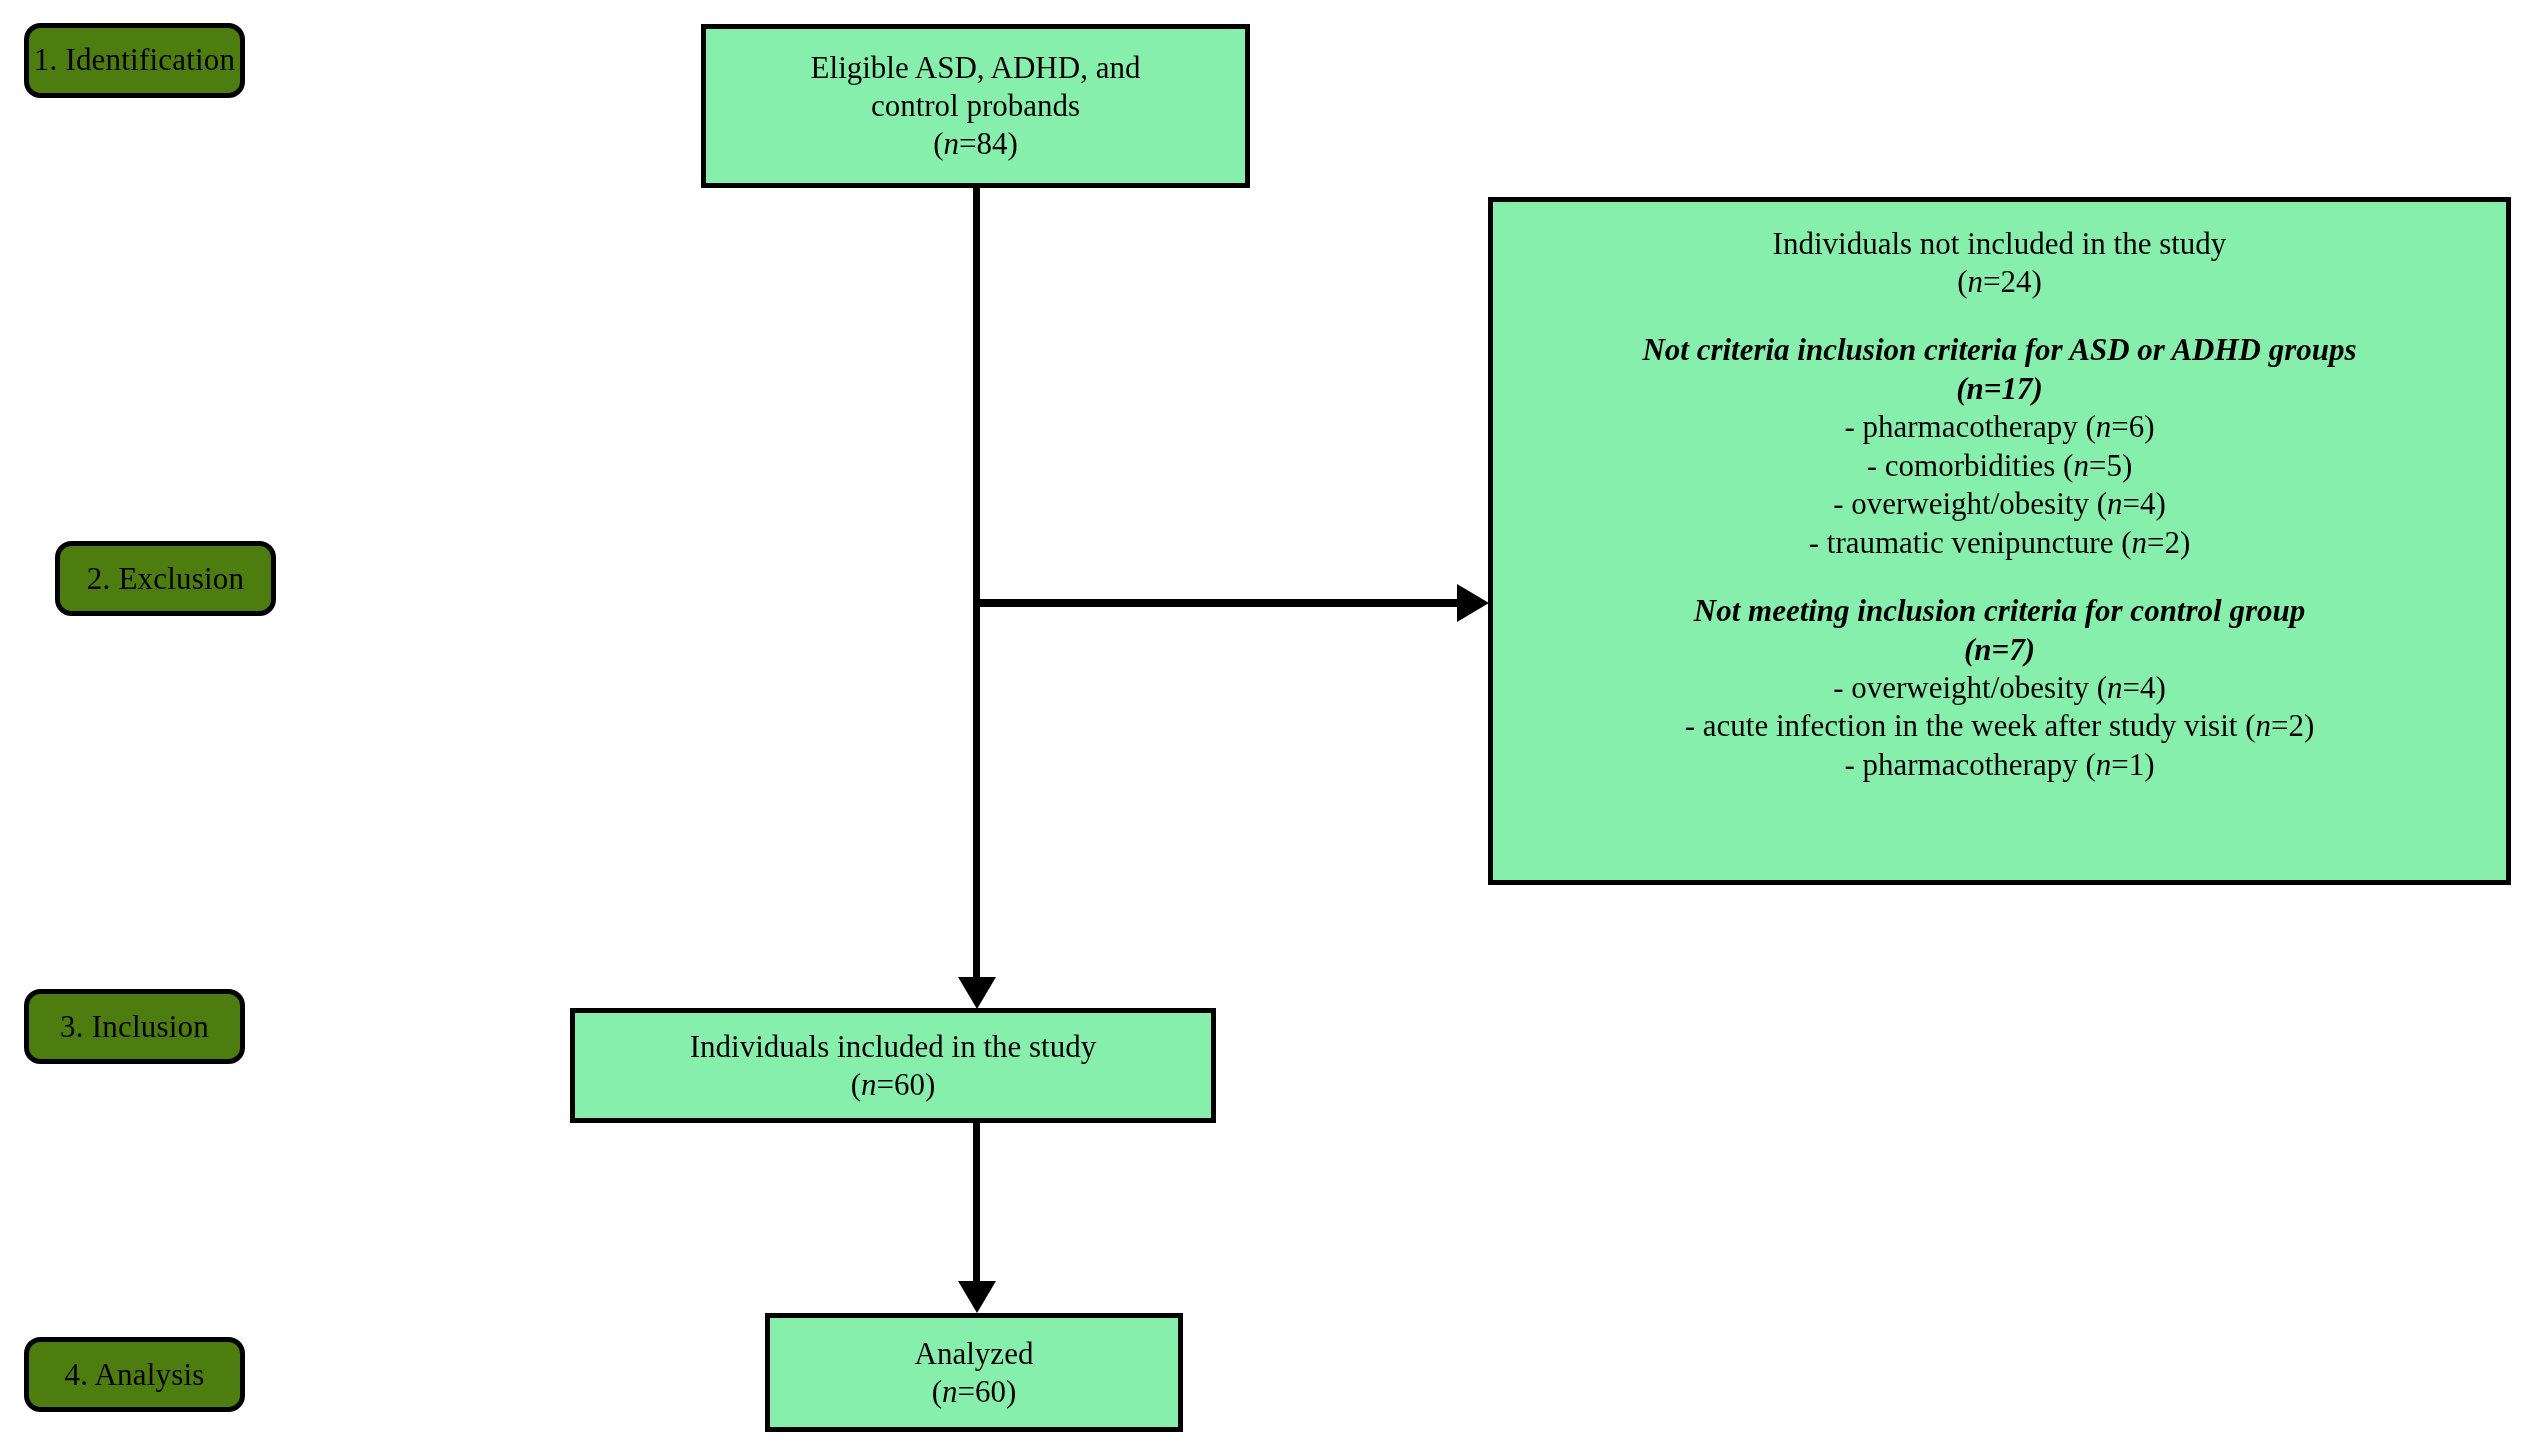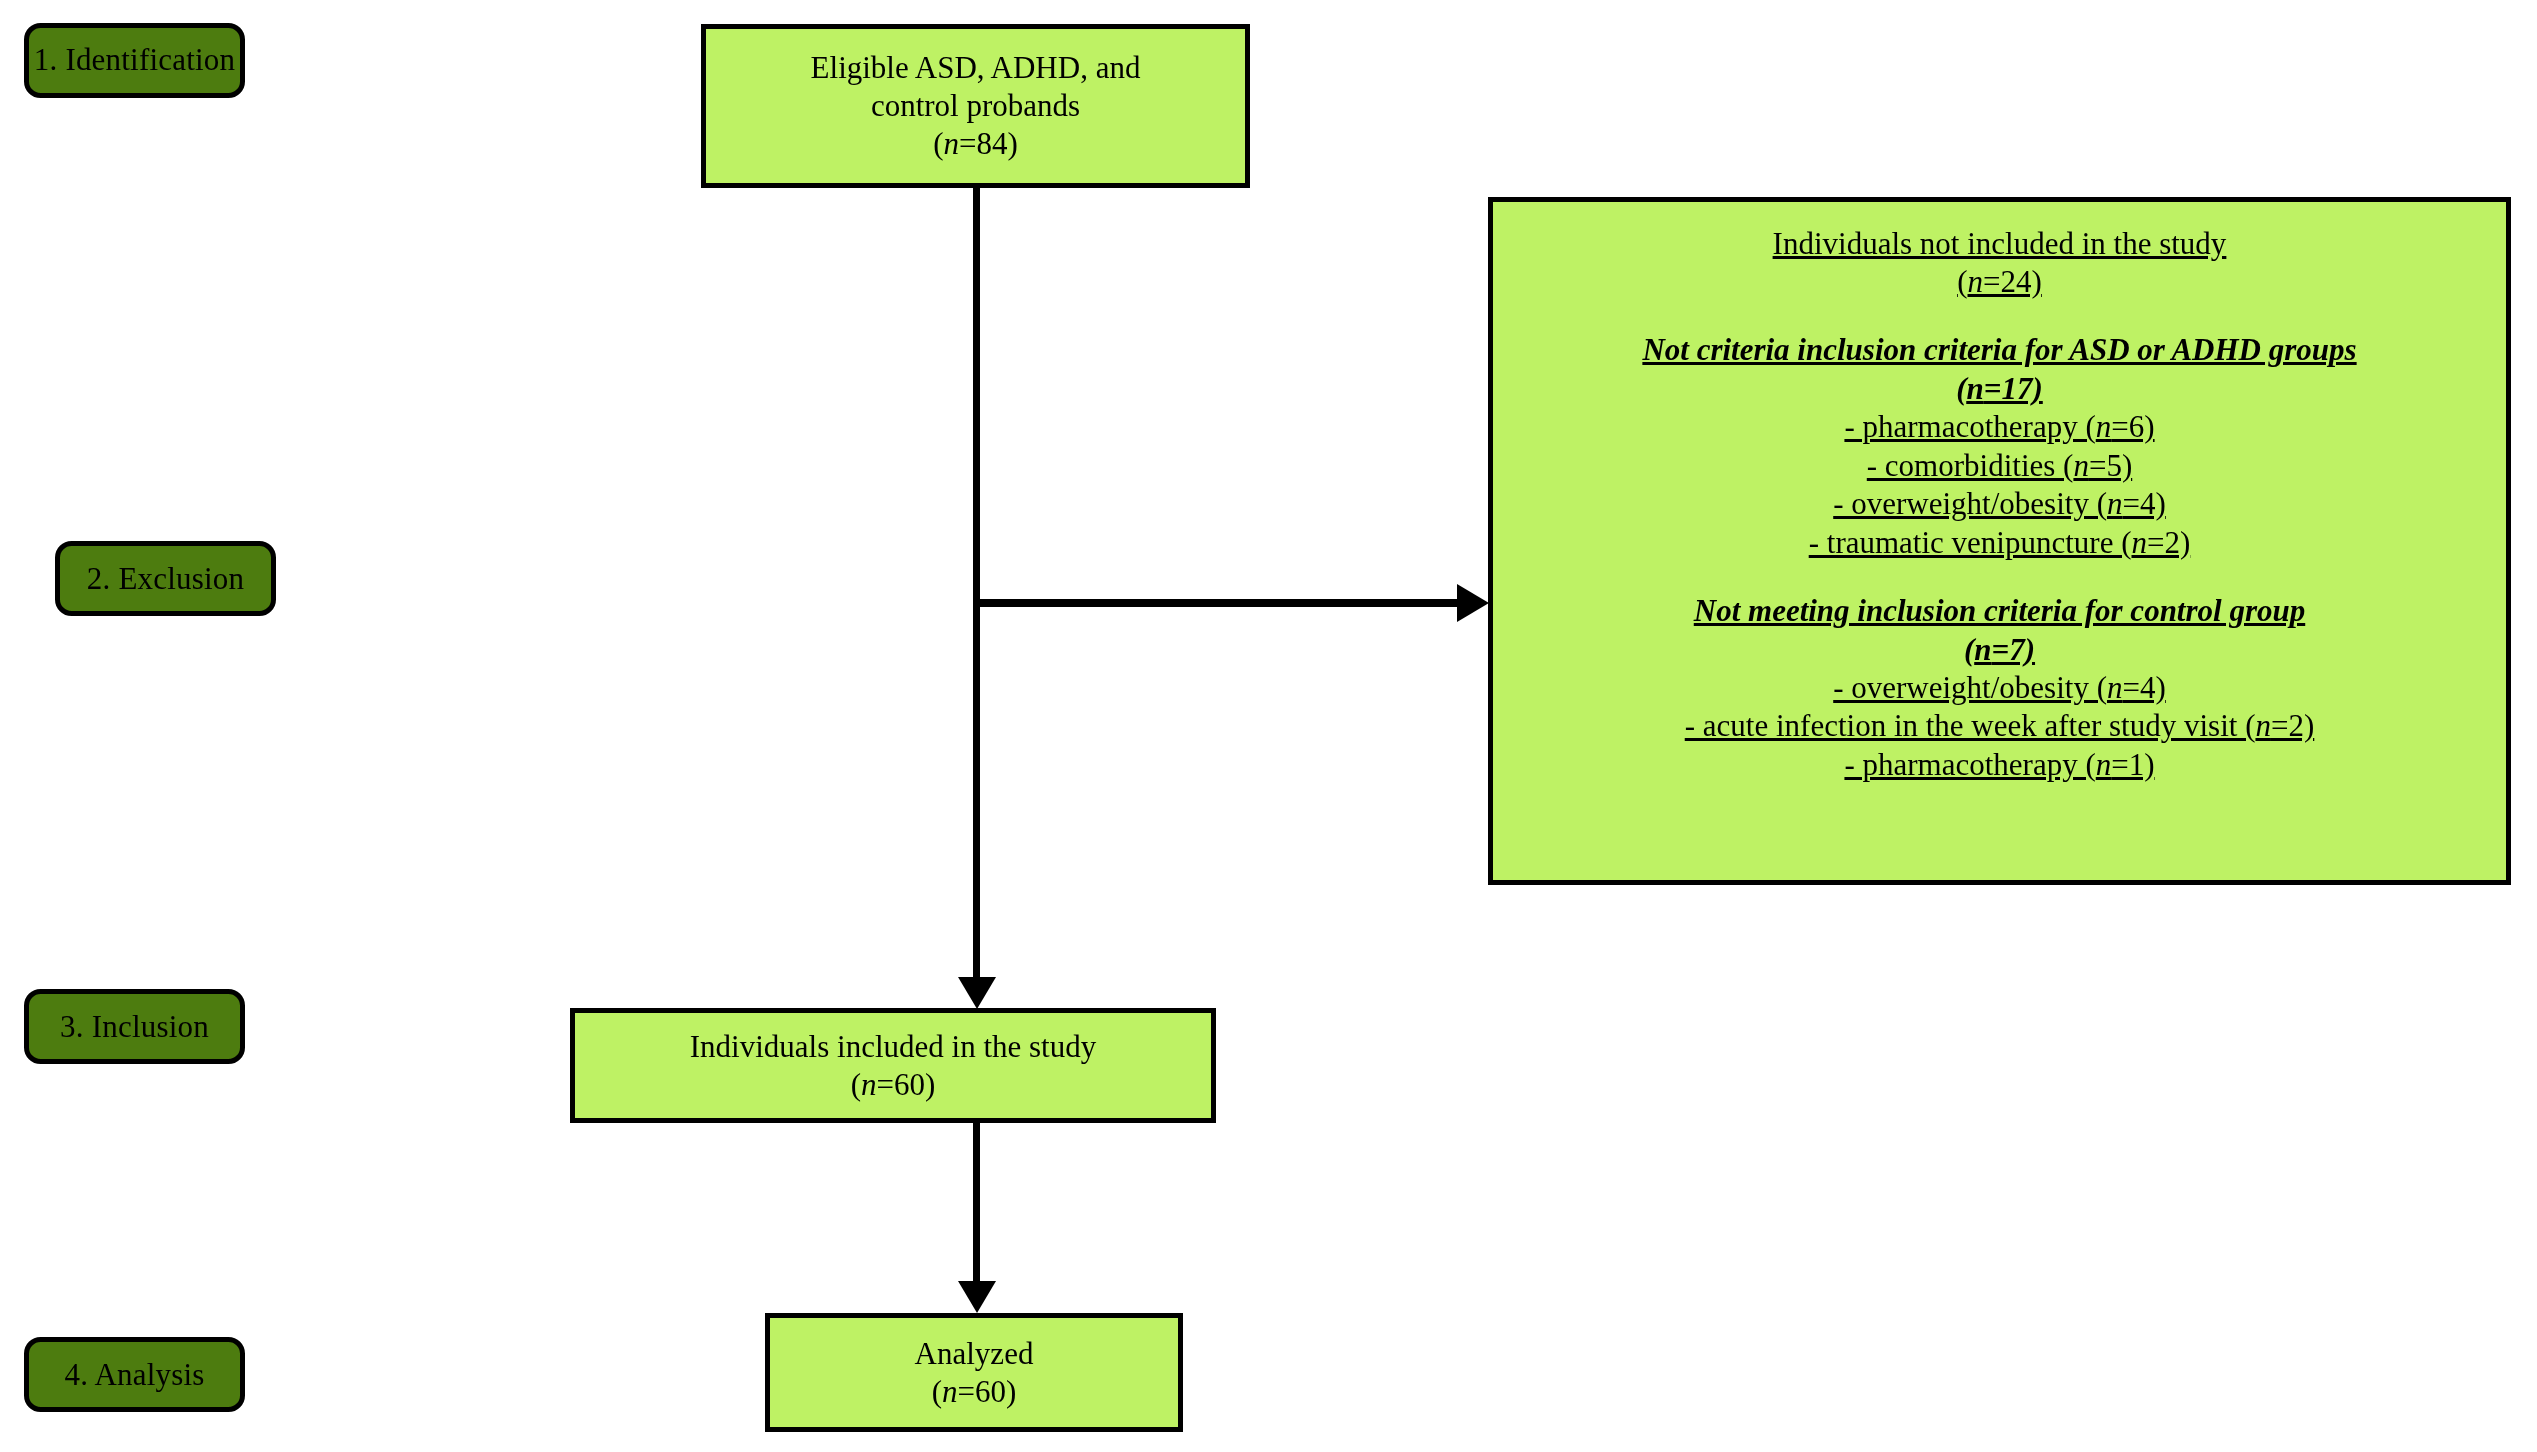--- a/index.html
+++ b/index.html
@@ -33,38 +33,37 @@
     font-size: 31px;
     line-height: 1.15;
     letter-spacing: 0.2px;
   }
 
   
   .flow-box {
     position: absolute;
     box-sizing: border-box;
     border: 5.3px solid #000000;
-    background: #bef264;
+    background: #86efac;
     display: flex;
     flex-direction: column;
     align-items: center;
     justify-content: center;
     text-align: center;
   }
   .flow-box .line {
     font-size: 31px;
     line-height: 1.22;
     white-space: nowrap;
   }
 
   
   #box-exclusion {
     justify-content: flex-start;
     padding-top: 22.6px;
-    text-decoration: underline;
   }
   #box-exclusion .line {
     font-size: 31px;
     line-height: 1.24;
   }
   #box-exclusion .heading {
     font-weight: normal;
   }
   #box-exclusion .subheading {
     font-style: italic;

